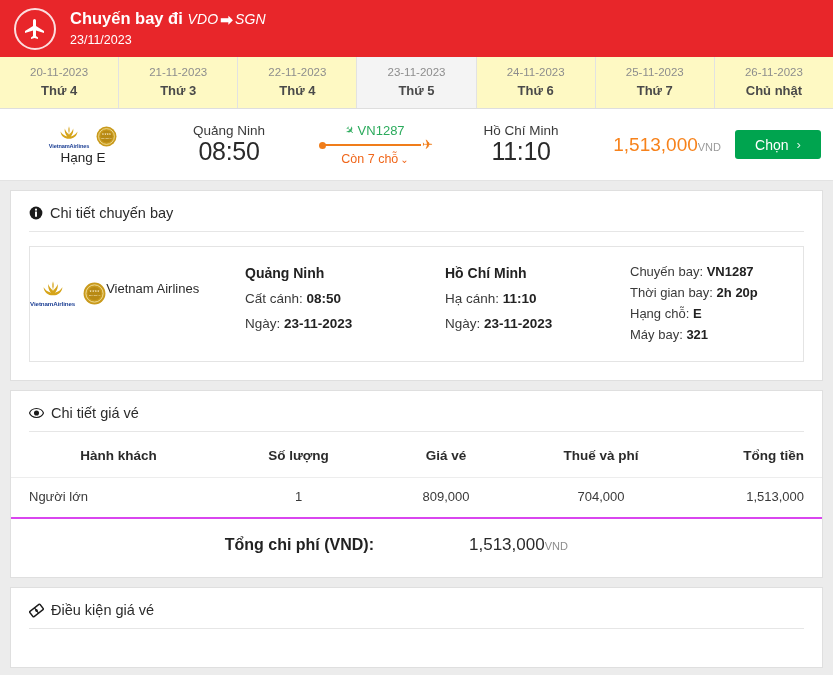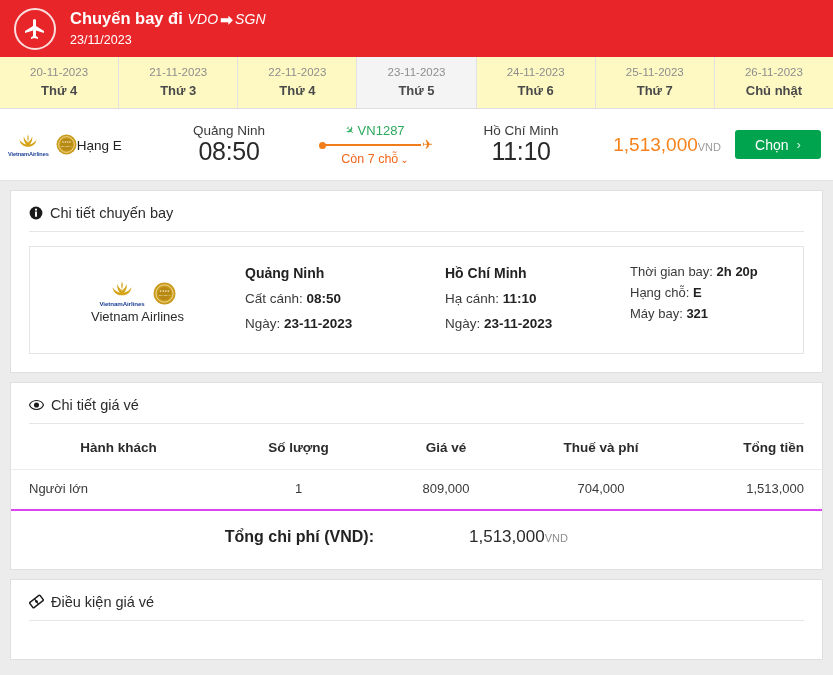--- a/index.html
+++ b/index.html
@@ -60,21 +60,21 @@
   .flight-row {
     background: #fff;
     height: 72px;
     display: flex;
     align-items: center;
     border-bottom: 1px solid #e3e3e3;
     padding: 0 12px 0 8px;
   }
   .col-airline {
     width: 150px; flex: 0 0 150px;
-    display: flex; flex-direction: row; align-items: center;
+    display: flex; flex-direction: column; align-items: center;
   }
   .logo-line { display: flex; align-items: center; gap: 7px; }
   .va-logo { display: flex; flex-direction: column; align-items: center; }
   .va-logo svg { width: 36px; height: 20px; display: block; }
   .va-word {
     font-size: 5.6px; color: #1c3f94; font-weight: bold;
     letter-spacing: -.1px; margin-top: -1px;
   }
   .seal { width: 21px; height: 21px; }
   .class-name { font-size: 13.5px; color: #222; margin-top: 1px; font-weight: 500; }
@@ -152,21 +152,21 @@
   .details-box {
     border: 1px solid #e4e4e4;
     margin: 14px 18px 18px 18px;
     display: flex;
     align-items: flex-start;
     padding: 14px 0 16px 0;
     min-height: 96px;
   }
   .dt-logo {
     width: 215px; flex: 0 0 215px;
-    display: flex; flex-direction: column; align-items: center;
+    display: flex; flex-direction: row; align-items: flex-start;
     padding-top: 18px;
   }
   .dt-logo .logo-line { gap: 8px; }
   .dt-logo .va-logo svg { width: 40px; height: 22px; }
   .dt-logo .va-word { font-size: 6.2px; }
   .dt-logo .seal { width: 23px; height: 23px; }
   .dt-airline { font-size: 13px; color: #2b2b2b; margin-top: 2px; }
   .dt-col { flex: 0 0 auto; line-height: 1.85; font-size: 13.5px; color: #3a3a3a; }
   .dt-col.c1 { width: 200px; }
   .dt-col.c2 { width: 185px; }
@@ -363,20 +363,24 @@
           <span>Hạ cánh:</span>
           <b>11:10</b>
         </div>
         <div>
           <span>Ngày:</span>
           <b>23-11-2023</b>
         </div>
       </div>
 
       <div class="dt-col c3">
+        <div>
+          <span>Chuyến bay:</span>
+          <b>VN1287</b>
+        </div>
         <div>
           <span>Thời gian bay:</span>
           <b>2h 20p</b>
         </div>
         <div>
           <span>Hạng chỗ:</span>
           <b>E</b>
         </div>
         <div>
           <span>Máy bay:</span>

